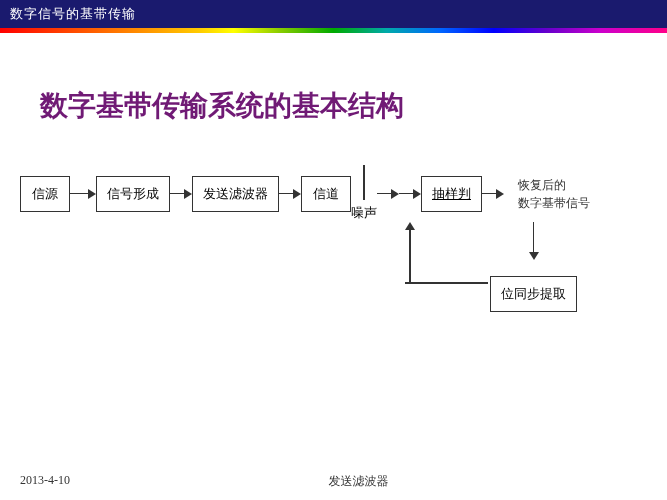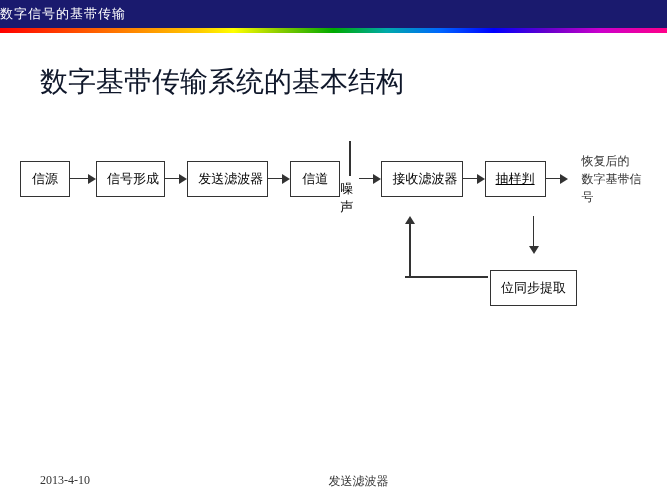--- a/index.html
+++ b/index.html
@@ -16,20 +16,21 @@
       height: 500px;
       background: white;
       position: relative;
     }
     .top-bar {
       width: 100%;
       height: 28px;
       background: #1a1a6e;
       display: flex;
       align-items: center;
+      padding-left: 10px;
     }
     .top-bar-title {
       color: white;
       font-size: 13px;
       letter-spacing: 1px;
     }
     .rainbow-bar {
       width: 100%;
       height: 5px;
       background: linear-gradient(to right,
@@ -37,24 +38,25 @@
         #ff8800 20%, #ffcc00 30%,
         #ffff00 35%, #88cc00 42%,
         #00aa00 50%, #00aaaa 58%,
         #0066ff 66%, #0000ff 74%,
         #6600cc 82%, #cc00cc 90%,
         #ff0088 100%
       );
     }
     .main-title {
       font-size: 28px;
-      color: #0f172a;
+      color: #701a75;
       padding: 30px 40px 20px 40px;
-      font-weight: normal;
+      font-weight: bold;
       font-family: 'SimHei', 'STHeiti', sans-serif;
+      margin-top: 24px;
     }
     .block {
       border: 1.5px solid #333;
       padding: 8px 10px;
       font-size: 13px;
       white-space: nowrap;
       background: white;
       min-width: 50px;
       text-align: center;
     }
@@ -81,21 +83,21 @@
       line-height: 1.4;
       margin-left: 14px;
     }
     .footer {
       position: absolute;
       bottom: 10px;
       left: 0;
       right: 0;
       display: flex;
       justify-content: space-between;
-      padding: 0 40px;
+      padding: 0 20px;
       font-size: 12px;
       color: #333;
     }
     .diagram-container {
       position: relative;
       padding: 20px 20px 60px 20px;
     }
     .flow-wrapper {
       display: flex;
       align-items: center;
@@ -149,21 +151,20 @@
             <div style="font-size:13px; margin-top:4px;">噪声</div>
           </div>
 
         </div>
 
         <div class="arrow">
           <div class="arrow-line" style="width:14px;"></div>
           <div class="arrow-head"></div>
         </div>
 
-        <div class="block">接收滤波器</div>
 
         <div class="arrow">
           <div class="arrow-line" style="width:14px;"></div>
           <div class="arrow-head"></div>
         </div>
 
         <div style="display:flex; flex-direction:column; align-items:center;text-decoration:underline;">
           <div class="block">抽样判</div>
         </div>
 

